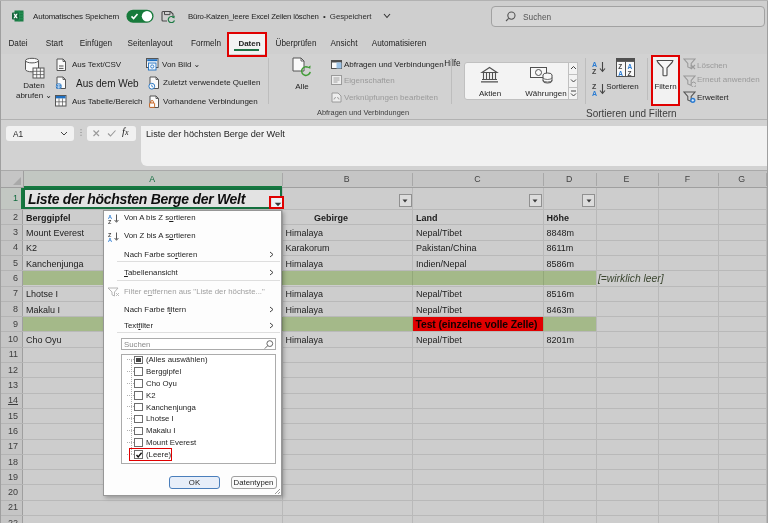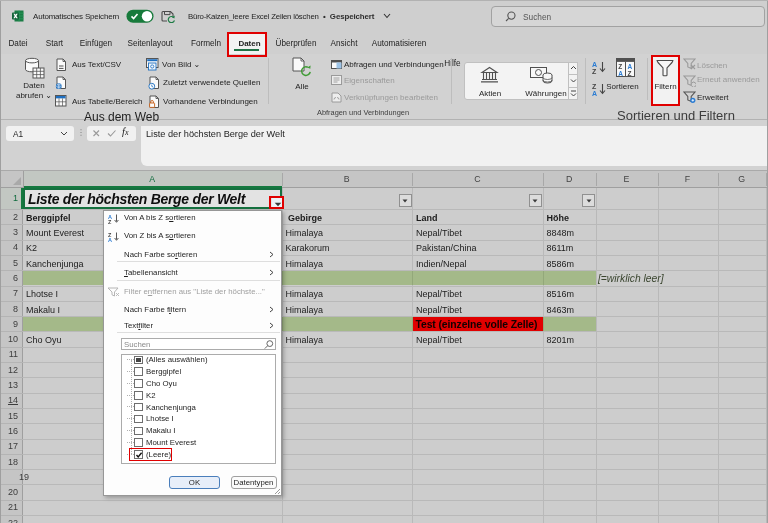--- a/index.html
+++ b/index.html
@@ -27,21 +27,21 @@
       <circle cx="21" cy="7.2" r="5.2" fill="#fff"></circle>
       <path d="M5.5 7.4 L7.6 9.5 L11.5 5" stroke="#fff" stroke-width="1.6" fill="none"></path>
     </svg>
 <svg class="ab" style="left:161px;top:10px;" width="15" height="13" viewBox="0 0 15 13">
       <path d="M1 2.5 Q1 1.5 2 1.5 L9.5 1.5 L12 4 L12 6.5 M1 2.5 L1 10 Q1 11 2 11 L6 11" fill="none" stroke="#4a4a4a" stroke-width="1.1"></path>
       <path d="M3.5 1.7 L3.5 4.6 L9 4.6 L9 1.7" fill="none" stroke="#4a4a4a" stroke-width="1"></path>
       <path d="M12.6 7.4 a3.1 3.1 0 1 0 0.8 3.0" fill="none" stroke="#1e7c45" stroke-width="1.2"></path>
       <path d="M13.8 5.6 L13.4 8.4 L10.9 7.3 Z" fill="#1e7c45"></path>
     </svg>
 <div class="t" style="left:188px;top:11.5px;font-size:7.8px;color:#1e1e1e;font-weight:normal;letter-spacing:-0.2px;">Büro-Kaizen_leere Excel Zeilen löschen</div>
-<div class="t" style="left:323px;top:11.5px;font-size:7.9px;color:#2e2e2e;font-weight:bold;letter-spacing:-0.1px;">•&nbsp; Gespeichert</div>
+<div class="t" style="left:323px;top:11.5px;font-size:7.9px;color:#2e2e2e;font-weight:normal;letter-spacing:-0.1px;">•&nbsp; Gespeichert</div>
 <svg class="ab" style="left:383px;top:13px;" width="8" height="6" viewBox="0 0 8 6">
       <path d="M1 1 L4 4.5 L7 1" stroke="#333" stroke-width="1.1" fill="none"></path>
     </svg>
 <div class="ab" style="left:491px;top:6px;width:274px;height:21px;background:#d6d6d6;border:1px solid #a2a2a2;border-radius:4px;box-sizing:border-box;"></div>
 <svg class="ab" style="left:505px;top:11px;" width="11" height="11" viewBox="0 0 11 11">
       <circle cx="6.4" cy="4.6" r="3.6" fill="none" stroke="#555" stroke-width="1.1"></circle>
       <path d="M3.7 7.3 L1 10" stroke="#555" stroke-width="1.1"></path>
     </svg>
 <div class="t" style="left:523px;top:11.5px;font-size:8.3px;color:#555;font-weight:normal;">Suchen</div>
 <div class="ab" style="left:228px;top:32px;width:38px;height:22px;background:#f2f2f2;"></div>
@@ -54,42 +54,42 @@
 <div class="t" style="left:204.5px;top:38.5px;font-size:8.0px;color:#1e1e1e;font-weight:bold;width:90px;text-align:center;">Daten</div>
 <div class="t" style="left:251px;top:38.5px;font-size:8.2px;color:#1e1e1e;font-weight:normal;width:90px;text-align:center;">Überprüfen</div>
 <div class="t" style="left:299px;top:38.5px;font-size:8.2px;color:#1e1e1e;font-weight:normal;width:90px;text-align:center;">Ansicht</div>
 <div class="t" style="left:354px;top:38.5px;font-size:8.2px;color:#1e1e1e;font-weight:normal;width:90px;text-align:center;">Automatisieren</div>
 <div class="t" style="left:407.5px;top:38.5px;font-size:8.2px;color:#1e1e1e;font-weight:normal;width:90px;text-align:center;margin-top:20px;">Hilfe</div>
 <div class="ab" style="left:226.5px;top:31.5px;width:40px;height:25px;border:2.2px solid #e00000;box-sizing:border-box;"></div>
 <div class="ab" style="left:268px;top:58px;width:1px;height:46px;background:#bdbdbd;"></div>
 <div class="ab" style="left:450.5px;top:58px;width:1px;height:46px;background:#bdbdbd;"></div>
 <div class="ab" style="left:585px;top:58px;width:1px;height:46px;background:#bdbdbd;"></div>
 <div class="t" style="left:273px;top:107.5px;font-size:7.4px;color:#3d3d3d;font-weight:normal;width:180px;text-align:center;">Abfragen und Verbindungen</div>
-<div class="t" style="left:586px;top:107.5px;font-size:13px;color:#3d3d3d;font-weight:normal;width:180px;text-align:center;">Sortieren und Filtern</div>
+<div class="t" style="left:586px;top:107.5px;font-size:10px;color:#3d3d3d;font-weight:normal;width:180px;text-align:left;">Sortieren und Filtern</div>
 <svg class="ab" style="left:24px;top:57px;" width="21" height="23" viewBox="0 0 21 23">
       <path d="M1.5 3.6 L1.5 12.5 A6.5 2.3 0 0 0 8 14.8 A6.5 2.3 0 0 0 14.5 12.5 L14.5 3.6" fill="#fafafa" stroke="#555" stroke-width="1"></path>
       <ellipse cx="8" cy="3.6" rx="6.5" ry="2.3" fill="#fafafa" stroke="#555" stroke-width="1"></ellipse>
       <rect x="9" y="11" width="11" height="10" fill="#fafafa" stroke="#555" stroke-width="1"></rect>
       <path d="M9 14.3 L20 14.3 M9 17.6 L20 17.6 M12.7 11 L12.7 21 M16.4 11 L16.4 21" stroke="#555" stroke-width="0.8"></path>
     </svg>
 <div class="t" style="left:8px;top:81px;font-size:8.0px;color:#1e1e1e;font-weight:normal;width:52px;text-align:center;">Daten</div>
 <div class="t" style="left:8px;top:91px;font-size:8.0px;color:#1e1e1e;font-weight:normal;width:52px;text-align:center;">abrufen ⌄</div>
 <svg class="ab" style="left:55px;top:57.5px;" width="12" height="14" viewBox="0 0 12 14">
       <path d="M2 1 L8 1 L10.5 3.5 L10.5 12.5 L2 12.5 Z" fill="#fafafa" stroke="#555" stroke-width="1"></path>
       <path d="M8 1 L8 3.5 L10.5 3.5" fill="none" stroke="#555" stroke-width="0.9"></path>
       <path d="M4 8 L8.5 8 M4 10.4 L8.5 10.4" stroke="#505050" stroke-width="1"></path>
     </svg>
 <div class="t" style="left:72px;top:59.5px;font-size:8.0px;color:#1e1e1e;font-weight:normal;">Aus Text/CSV</div>
 <svg class="ab" style="left:55px;top:76px;" width="12" height="14" viewBox="0 0 12 14">
       <path d="M2 1 L8 1 L10.5 3.5 L10.5 12.5 L2 12.5 Z" fill="#fafafa" stroke="#555" stroke-width="1"></path>
       <path d="M8 1 L8 3.5 L10.5 3.5" fill="none" stroke="#555" stroke-width="0.9"></path>
       <circle cx="3.8" cy="10.2" r="2.9" fill="#1e6fc0"></circle>
       <path d="M3.8 7.4 L3.8 13 M1 10.2 L6.6 10.2 M2 8.4 A3.4 3.4 0 0 0 5.6 8.4 M2 12 A3.4 3.4 0 0 1 5.6 12" stroke="#fff" stroke-width="0.55" fill="none"></path>
     </svg>
-<div class="t" style="left:84px;top:78px;font-size:12px;color:#1e1e1e;font-weight:normal;margin-top:32px;">Aus dem Web</div>
+<div class="t" style="left:76px;top:78px;font-size:10px;color:#1e1e1e;font-weight:normal;">Aus dem Web</div>
 <svg class="ab" style="left:55px;top:95px;" width="12" height="12" viewBox="0 0 12 12">
       <rect x="0.5" y="0.5" width="10.5" height="10.5" fill="#fafafa" stroke="#555" stroke-width="1"></rect>
       <rect x="1" y="1" width="9.5" height="2.4" fill="#1e6fc0"></rect>
       <path d="M0.5 6.8 L11 6.8 M4 3.4 L4 11 M7.5 3.4 L7.5 11" stroke="#555" stroke-width="0.7"></path>
     </svg>
 <div class="t" style="left:72px;top:96.5px;font-size:8.0px;color:#1e1e1e;font-weight:normal;">Aus Tabelle/Bereich</div>
 <svg class="ab" style="left:146px;top:57.5px;" width="13" height="13" viewBox="0 0 13 13">
       <rect x="0.5" y="0.5" width="11.5" height="9" fill="#fafafa" stroke="#555" stroke-width="1"></rect>
       <rect x="1.2" y="1.2" width="10.1" height="2" fill="#1e6fc0"></rect>
       <rect x="2.5" y="5" width="7.5" height="7" fill="#f0f6fc" stroke="#1e6fc0" stroke-width="0.9"></rect>
@@ -271,21 +271,21 @@
 <div class="t" style="left:0px;top:395.3px;width:18px;text-align:right;font-size:9px;color:#3d3d3d;text-decoration:underline;">14</div>
 <div class="ab" style="left:0px;top:392.6px;width:23px;height:1px;background:#b4b4b4;"></div>
 <div class="t" style="left:0px;top:410.59999999999997px;width:18px;text-align:right;font-size:9px;color:#3d3d3d;">15</div>
 <div class="ab" style="left:0px;top:407.9px;width:23px;height:1px;background:#b4b4b4;"></div>
 <div class="t" style="left:0px;top:425.90000000000003px;width:18px;text-align:right;font-size:9px;color:#3d3d3d;">16</div>
 <div class="ab" style="left:0px;top:423.20000000000005px;width:23px;height:1px;background:#b4b4b4;"></div>
 <div class="t" style="left:0px;top:441.2px;width:18px;text-align:right;font-size:9px;color:#3d3d3d;">17</div>
 <div class="ab" style="left:0px;top:438.5px;width:23px;height:1px;background:#b4b4b4;"></div>
 <div class="t" style="left:0px;top:456.5px;width:18px;text-align:right;font-size:9px;color:#3d3d3d;">18</div>
 <div class="ab" style="left:0px;top:453.8px;width:23px;height:1px;background:#b4b4b4;"></div>
-<div class="t" style="left:0px;top:471.8px;width:18px;text-align:right;font-size:9px;color:#3d3d3d;padding-left:11px;">19</div>
+<div class="t" style="left:0px;top:471.8px;width:18px;text-align:right;font-size:9px;color:#3d3d3d;">19</div>
 <div class="ab" style="left:0px;top:469.1px;width:23px;height:1px;background:#b4b4b4;"></div>
 <div class="t" style="left:0px;top:487.1px;width:18px;text-align:right;font-size:9px;color:#3d3d3d;">20</div>
 <div class="ab" style="left:0px;top:484.40000000000003px;width:23px;height:1px;background:#b4b4b4;"></div>
 <div class="t" style="left:0px;top:502.4px;width:18px;text-align:right;font-size:9px;color:#3d3d3d;">21</div>
 <div class="ab" style="left:0px;top:499.7px;width:23px;height:1px;background:#b4b4b4;"></div>
 <div class="t" style="left:0px;top:517.7px;width:18px;text-align:right;font-size:9px;color:#3d3d3d;">22</div>
 <div class="ab" style="left:0px;top:515.0px;width:23px;height:1px;background:#b4b4b4;"></div>
 <div class="ab" style="left:23px;top:209.0px;width:745px;height:1px;background:#b9b9b9;"></div>
 <div class="ab" style="left:23px;top:224.3px;width:745px;height:1px;background:#b9b9b9;"></div>
 <div class="ab" style="left:23px;top:239.6px;width:745px;height:1px;background:#b9b9b9;"></div>
@@ -336,21 +336,21 @@
 <div class="ab" style="left:582px;top:193.5px;width:13px;height:13px;background:#dcdcdc;border:1px solid #909090;box-sizing:border-box;"></div>
 <svg class="ab" style="left:585.5px;top:198.5px;" width="6" height="4" viewBox="0 0 6 4">
       <path d="M0.5 0.5 L5.5 0.5 L3 3.5 Z" fill="#3a3a3a"></path>
     </svg>
 <div class="ab" style="left:271.5px;top:197.5px;width:11.5px;height:11px;background:#edf3f7;"></div>
 <svg class="ab" style="left:274px;top:201.5px;" width="8" height="5" viewBox="0 0 8 5">
       <path d="M0.7 0.7 L7.3 0.7 L4 4.3 Z" fill="#3a3a3a"></path>
     </svg>
 <div class="ab" style="left:269px;top:195.5px;width:14.5px;height:13.5px;border:2.6px solid #e00000;box-sizing:border-box;"></div>
 <div class="t" style="left:26px;top:212.7px;font-size:9px;color:#1c1c1c;font-weight:bold;">Berggipfel</div>
-<div class="t" style="left:276px;top:212.7px;font-size:9px;color:#1c1c1c;font-weight:bold;margin-left:12px;">Gebirge</div>
+<div class="t" style="left:302px;top:212.7px;font-size:9px;color:#1c1c1c;font-weight:bold;margin-left:12px;">Gebirge</div>
 <div class="t" style="left:416px;top:212.7px;font-size:9px;color:#1c1c1c;font-weight:bold;">Land</div>
 <div class="t" style="left:546.5px;top:212.7px;font-size:9px;color:#1c1c1c;font-weight:bold;">Höhe</div>
 <div class="t" style="left:26px;top:228.0px;font-size:9px;color:#1c1c1c;font-weight:normal;">Mount Everest</div>
 <div class="t" style="left:285.5px;top:228.0px;font-size:9px;color:#1c1c1c;font-weight:normal;">Himalaya</div>
 <div class="t" style="left:416px;top:228.0px;font-size:9px;color:#1c1c1c;font-weight:normal;">Nepal/Tibet</div>
 <div class="t" style="left:546.5px;top:228.0px;font-size:9px;color:#1c1c1c;font-weight:normal;">8848m</div>
 <div class="t" style="left:26px;top:243.29999999999998px;font-size:9px;color:#1c1c1c;font-weight:normal;">K2</div>
 <div class="t" style="left:285.5px;top:243.29999999999998px;font-size:9px;color:#1c1c1c;font-weight:normal;">Karakorum</div>
 <div class="t" style="left:416px;top:243.29999999999998px;font-size:9px;color:#1c1c1c;font-weight:normal;">Pakistan/China</div>
 <div class="t" style="left:546.5px;top:243.29999999999998px;font-size:9px;color:#1c1c1c;font-weight:normal;">8611m</div>

